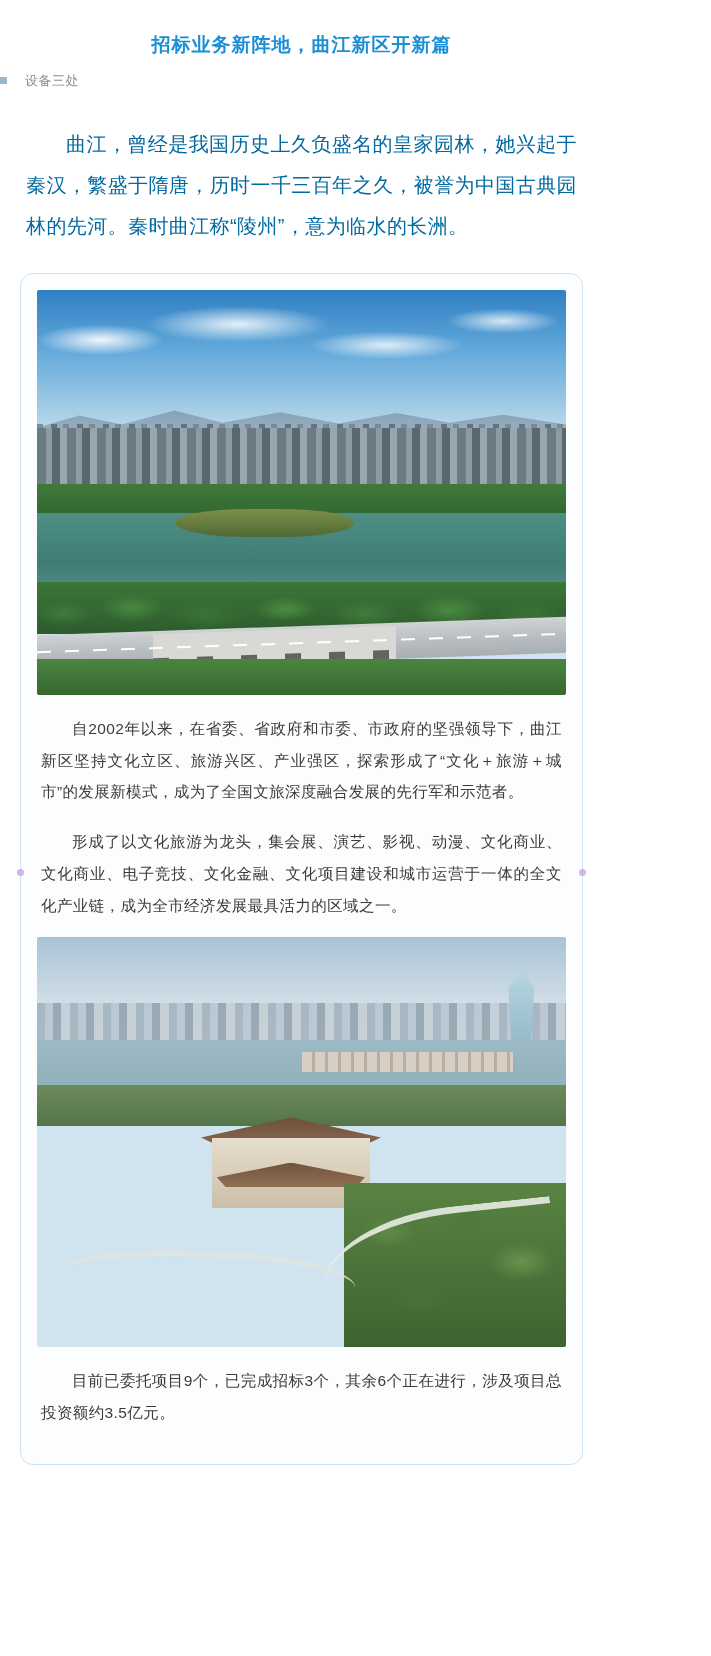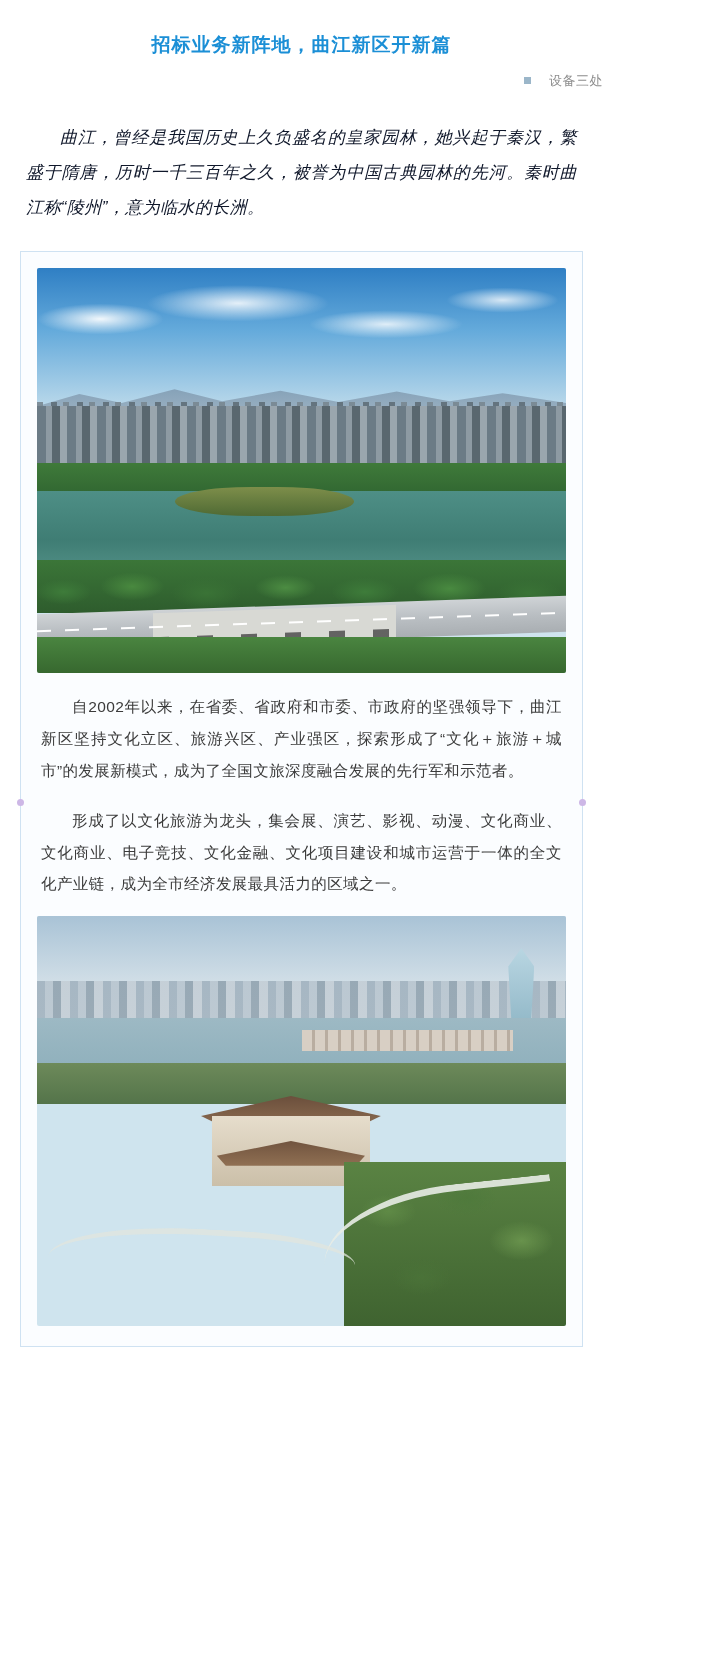--- a/index.html
+++ b/index.html
@@ -23,50 +23,49 @@
     color: #1b8fd6;
     font-size: 19px;
     font-weight: bold;
     letter-spacing: 1px;
     padding: 18px 30px 0 30px;
     line-height: 1.5;
   }
   .subtitle-row {
     display: flex;
     align-items: center;
-    justify-content: flex-end;
+    justify-content: flex-start;
     gap: 18px;
     margin-top: 12px;
     margin-bottom: 6px;
   }
   .sub-square {
     width: 7px;
     height: 7px;
     background: #9bb6c9;
     display: inline-block;
   }
   .subtitle {
     color: #8d8d8d;
     font-size: 13px;
     letter-spacing: 0.5px;
   }
   .intro {
     padding: 14px 26px 0 26px;
-    font-size: 17px;
+    font-size: 20px;
     line-height: 2.05;
-    color: #0f172a;
+    color: #0369a1;
     text-align: justify;
     text-indent: 2em;
     letter-spacing: 0.4px;
-    font-style: italic;
   }
   .card {
     margin: 26px 20px 0 20px;
     border: 1px solid #cfe2f2;
-    border-radius: 0;
+    border-radius: 13px;
     background: #fbfdff;
     padding: 16px 16px 20px 16px;
     position: relative;
   }
   .card::before, .card::after {
     content: "";
     position: absolute;
     width: 7px;
     height: 7px;
     background: #cdb7e6;
@@ -317,15 +316,16 @@
       <div class="p2-roof1"></div>
       <div class="p2-temple-base"></div>
       <div class="p2-roof2"></div>
       <div class="p2-autumn"></div>
       <div class="p2-rightgreen"></div>
       <div class="p2-path"></div>
       <div class="p2-path2"></div>
     </div>
 
 
+    <p class="para">目前已委托项目9个，已完成招标3个，其余6个正在进行，涉及项目总投资额约3.5亿元。</p>
 
   </div>
 </div>
 
 </body></html>

